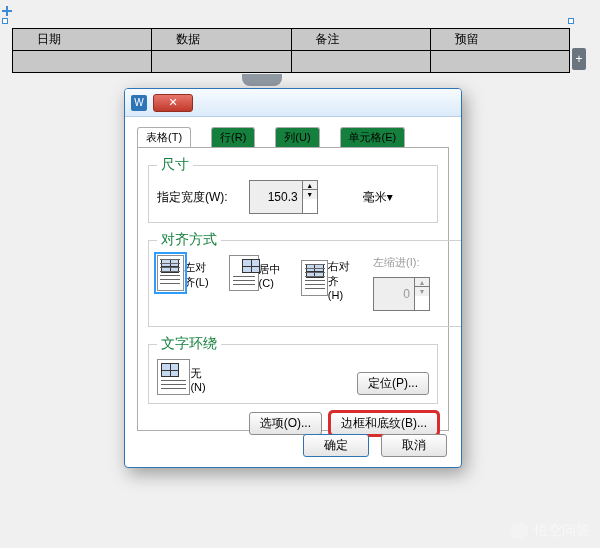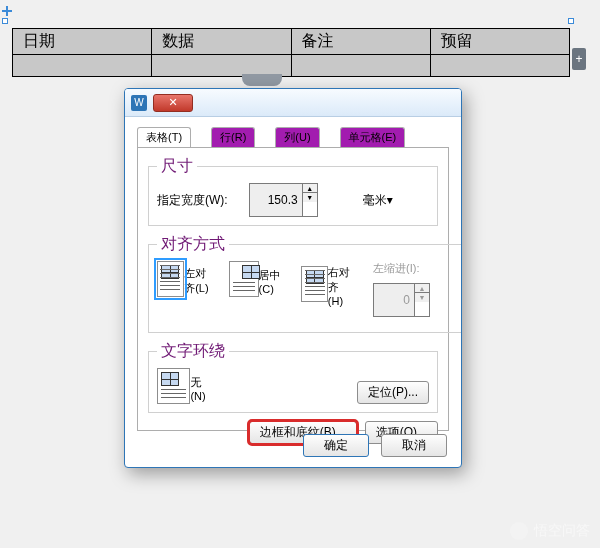--- a/index.html
+++ b/index.html
@@ -17,21 +17,21 @@
   .sel-handle { position: absolute; width: 6px; height: 6px; background: #fff; border: 1px solid #3b8ad8; }
   .sel-tl { left: 2px; top: 18px; }
   .sel-tr { right: 26px; top: 18px; }
   .cross { position: absolute; left: 2px; top: 6px; width: 10px; height: 10px; }
   .cross:before, .cross:after { content:""; position:absolute; background:#3b8ad8; }
   .cross:before { left:4px; top:0; width:2px; height:10px; }
   .cross:after { top:4px; left:0; width:10px; height:2px; }
 
   
   .bg-table { position: absolute; left: 12px; top: 28px; border-collapse: collapse; width: 558px; }
-  .bg-table td { border: 1px solid #000; background: #c8c8c8; height: 22px; padding: 2px 10px; font-size: 16px; vertical-align: top; }
+  .bg-table td { border: 1px solid #000; background: #c8c8c8; height: 22px; padding: 2px 24px; font-size: 12px; vertical-align: top; }
   .bg-table tr:first-child td { font-weight: normal; }
   .tab-plus { position:absolute; right:14px; top:48px; width:14px; height:22px; background:#6b7580; border-radius:2px; display:flex; align-items:center; justify-content:center; color:#fff; font-size:12px; }
 
   .table-tab { position:absolute; left:242px; top:74px; width:40px; height:12px; background:#9199a3; border-radius:0 0 8px 8px; }
 
   
   .dialog {
     position: absolute;
     left: 124px; top: 88px;
     width: 338px; height: 380px;
@@ -46,26 +46,26 @@
     background: linear-gradient(#f7fbff,#dbeaf9);
     border-bottom: 1px solid #b8cee4;
     display: flex; align-items: center;
     padding: 0 6px;
   }
   .app-icon { width:16px; height:16px; background:#2e75b6; color:#fff; font-size:10px; display:flex; align-items:center; justify-content:center; border-radius:2px; margin-right:6px; }
   .title-text { flex:1; color:#333; }
   .close-btn { width:40px; height:18px; background:linear-gradient(#e8766c,#c1392b); border:1px solid #932e22; border-radius:3px; color:#fff; display:flex; align-items:center; justify-content:center; font-size:11px; cursor:pointer; }
 
   .tabs { display:flex; gap:20px; padding:10px 12px 0 12px; }
-  .tab { border:1px solid #adadad; border-bottom:none; padding:2px 8px; font-size:11px; background:#a21caf; border-radius:3px 3px 0 0; cursor:pointer;}
+  .tab { border:1px solid #adadad; border-bottom:none; padding:2px 8px; font-size:11px; background:#15803d; border-radius:3px 3px 0 0; cursor:pointer;}
   .tab.active { background:#fff; position:relative; }
   .tabpanel { margin:0 12px 10px 12px; border:1px solid #adadad; padding:8px 10px; height:284px; }
 
   fieldset { border:1px solid #d0d0d0; margin:0 0 8px 0; padding:6px 8px 8px 8px; }
-  legend { font-size:16px; padding:0 4px; color:#701a75; }
+  legend { font-size:14px; padding:0 4px; color:#15803d; }
 
   .row { display:flex; align-items:center; gap:21px; }
   .spinner { display:inline-flex; border:1px solid #7a7a7a; height:34px; }
   .spinner input { border:none; width:52px; text-align:right; padding:0 4px; font-size:12px; background:#eee;}
   .spinner .btns { display:flex; flex-direction:column; border-left:1px solid #7a7a7a;}
   .spinner .btns span { width:14px; height:9px; font-size:7px; display:flex; align-items:center; justify-content:center; background:#f0f0f0; cursor:pointer;}
   .spinner .btns span:first-child { border-bottom:1px solid #7a7a7a;}
   .unit-btn { border:none; background:none; font-size:12px; cursor:pointer; padding:0 2px;margin-left:22px;}
 
   .align-opts { display:flex; gap:20px; align-items:flex-start; }
@@ -200,22 +200,22 @@
               <div class="lines full" style="top:20px;height:12px;"></div>
             </div>
           <div class="lbl">无(N)</div>
         </div>
         <div style="flex:1"></div>
         <button class="btn" style="align-self:flex-end">定位(P)...</button>
       </div>
     </fieldset>
 
     <div class="btns-row">
+      <button class="btn">选项(O)...</button>
       <button class="btn highlight">边框和底纹(B)...</button>
-      <button class="btn">选项(O)...</button>
     </div>
   </div>
 
   <div class="footer">
     <button class="btn primary">确定</button>
     <button class="btn">取消</button>
   </div>
 </div>
 
 <div class="watermark">

